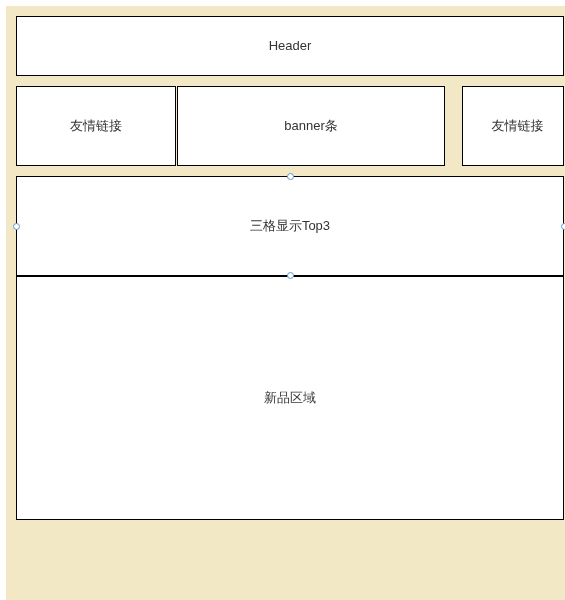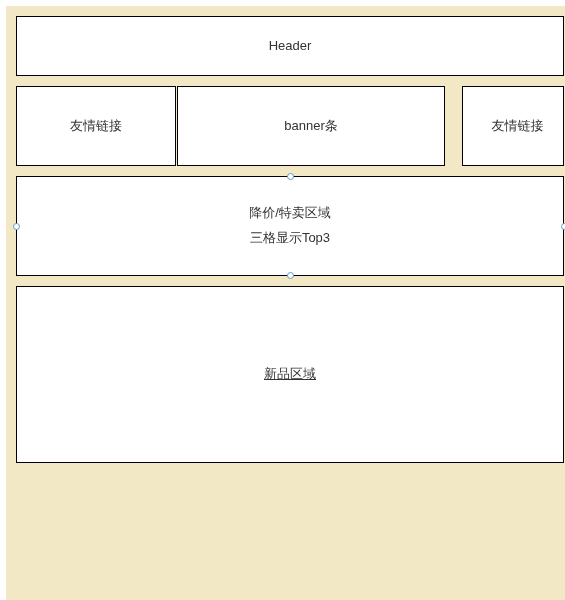--- a/index.html
+++ b/index.html
@@ -57,27 +57,26 @@
 
   <div class="box" style="left:169px; top:78px; width:268px; height:80px;">
     <span>banner条</span>
   </div>
 
   <div class="box" style="left:454px; top:78px; width:102px; height:80px;padding-left:9px;">
     <span>友情链接</span>
   </div>
 
   <div class="box" style="left:8px; top:168px; width:548px; height:100px;">
-    <span>降价/特卖区域</span>
     <span>三格显示Top3</span>
   </div>
 
   <div class="handle" style="left:279px; top:165px;"></div>
   <div class="handle" style="left:279px; top:264px;"></div>
   <div class="handle" style="left:5px;   top:215px;"></div>
   <div class="handle" style="left:553px; top:215px;"></div>
 
-  <div class="box" style="left:8px; top:278px; width:548px; height:177px;text-decoration:underline;">
+  <div class="box" style="left:8px; top:268px; width:548px; height:244px;">
     <span>新品区域</span>
   </div>
 
 
 </div>
 
 </body></html>

